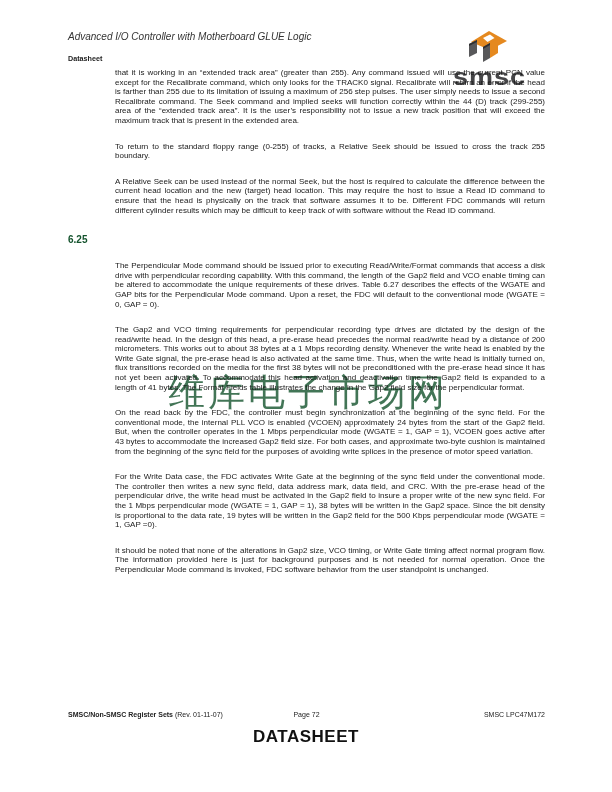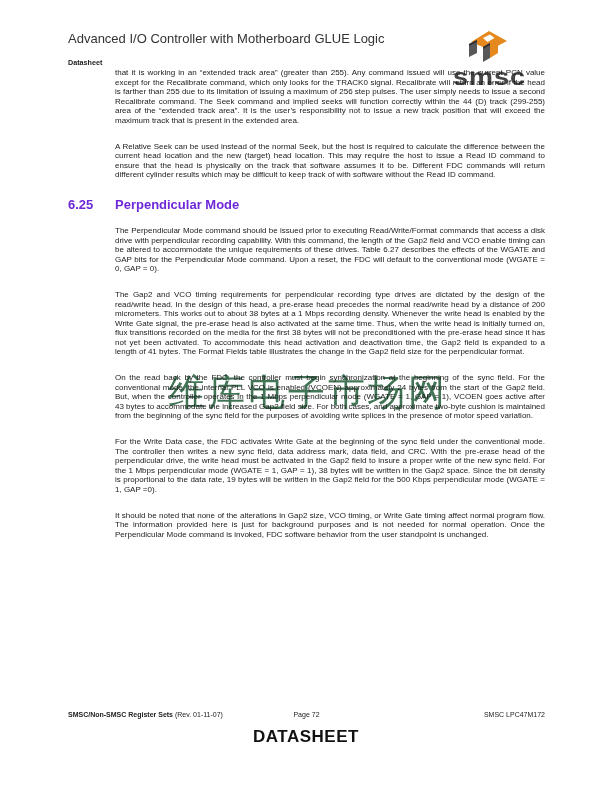--- a/index.html
+++ b/index.html
@@ -6,40 +6,40 @@
   .page{
     position:relative;
     width:612px;height:792px;
     background:#ffffff;
     font-family:"Liberation Sans",sans-serif;
     color:#1a1a1a;
     overflow:hidden;
   }
   
   .hdr-left{position:absolute;top:31px;left:68px;}
-  .hdr-line1{font-size:13px;color:#333;}
+  .hdr-line1{font-size:10px;color:#333;font-style:italic;}
   .hdr-line2{font-size:7.2px;font-weight:bold;color:#222;margin-top:12px;}
   .logo{position:absolute;top:28px;right:86px;display:flex;align-items:center;flex-direction:column;}
   .logo svg{display:block;margin-right:7px;}
   .logo-text{
     font-size:27px;font-weight:bold;color:#454547;
     letter-spacing:1px;line-height:1;
     font-family:"Liberation Sans",sans-serif;
     transform:scaleY(0.92);
   }
   .logo-tm{font-size:6px;color:#454547;vertical-align:top;margin-top:-10px;margin-left:1px;}
   
   .content{
     position:absolute;top:68px;left:115px;width:430px;
     font-size:8px;line-height:9.6px;text-align:justify;
   }
   .content p{margin:0 0 16px 0;}
   .sec{
     display:flex;margin:1px 0 13px -47px;
-    font-size:13px;font-weight:bold;color:#6d28d9;
+    font-size:10px;font-weight:bold;color:#14532d;
     line-height:17px;text-align:left;
   }
   .sec-num{width:47px;flex:0 0 47px;}
   
   .watermark{
     position:absolute;left:168px;top:368px;
     font-size:37px;letter-spacing:3px;
     color:#14532d;opacity:0.8;z-index:0;
     white-space:nowrap;
   }
@@ -80,25 +80,25 @@
       <polygon points="20,19 27,15 27,30 20,34" fill="#58585a"></polygon>
       <polygon points="20,19 27,15 27,17 20,21" fill="#2f2f31"></polygon>
       <polygon points="27,15 35,11 35,25 27,30" fill="#e5891f"></polygon>
     </svg>
     <span class="logo-text">smsc</span>
     <span class="logo-tm">™</span>
   </div>
 
   <div class="content">
     <p>that it is working in an “extended track area” (greater than 255). Any command issued will use the current PCN value except for the Recalibrate command, which only looks for the TRACK0 signal.  Recalibrate will return an error if the head is farther than 255 due to its limitation of issuing a maximum of 256 step pulses. The user simply needs to issue a second Recalibrate command.  The Seek command and implied seeks will function correctly within the 44 (D) track (299-255) area of the “extended track area”.  It is the user’s responsibility not to issue a new track position that will exceed the maximum track that is present in the extended area.</p>
+    <p>To return to the standard floppy range (0-255) of tracks, a Relative Seek should be issued to cross the track 255 boundary.</p>
     <p>A Relative Seek can be used instead of the normal Seek, but the host is required to calculate the difference between the current head location and the new (target) head location.  This may require the host to issue a Read ID command to ensure that the head is physically on the track that software assumes it to be.  Different FDC commands will return different cylinder results which may be difficult to keep track of with software without the Read ID command.</p>
 
     <h2 class="sec">
       <span class="sec-num">6.25</span>
-      <span class="sec-title">Perpendicular Mode</span>
     </h2>
 
     <p>The Perpendicular Mode command should be issued prior to executing Read/Write/Format commands that access a disk drive with perpendicular recording capability.  With this command, the length of the Gap2 field and VCO enable timing can be altered to accommodate the unique requirements of these drives. Table 6.27 describes the effects of the WGATE and GAP bits for the Perpendicular Mode command. Upon a reset, the FDC will default to the conventional mode (WGATE = 0, GAP = 0).</p>
     <p>The Gap2 and VCO timing requirements for perpendicular recording type drives are dictated by the design of the read/write head.  In the design of this head, a pre-erase head precedes the normal read/write head by a distance of 200 micrometers.   This works out to about 38 bytes at a 1 Mbps recording density. Whenever the write head is enabled by the Write Gate signal, the pre-erase head is also activated at the same time. Thus, when the write head is initially turned on, flux transitions recorded on the media for the first 38 bytes will not be preconditioned with the pre-erase head since it has not yet been activated.  To accommodate this head activation and deactivation time, the Gap2 field is expanded to a length of 41 bytes. The Format Fields table illustrates the change in the Gap2 field size for the perpendicular format.</p>
     <p>On the read back by the FDC, the controller must begin synchronization at the beginning of the sync field. For the conventional mode, the internal PLL VCO is enabled (VCOEN) approximately 24 bytes from the start of the Gap2 field.  But, when the controller operates in the 1 Mbps perpendicular mode (WGATE = 1, GAP = 1), VCOEN goes active after 43 bytes to accommodate the increased Gap2 field size.  For both cases, and approximate two-byte cushion is maintained from the beginning of the sync field for the purposes of avoiding write splices in the presence of motor speed variation.</p>
     <p>For the Write Data case, the FDC activates Write Gate at the beginning of the sync field under the conventional mode.  The controller then writes a new sync field, data address mark, data field, and CRC. With the pre-erase head of the perpendicular drive, the write head must be activated in the Gap2 field to insure a proper write of the new sync field.  For the 1 Mbps perpendicular mode (WGATE = 1, GAP = 1), 38 bytes will be written in the Gap2 space. Since the bit density is proportional to the data rate, 19 bytes will be written in the Gap2 field for the 500 Kbps perpendicular mode (WGATE = 1, GAP =0).</p>
     <p>It should be noted that none of the alterations in Gap2 size, VCO timing, or Write Gate timing affect normal program flow.  The information provided here is just for background purposes and is not needed for normal operation.  Once the Perpendicular Mode command is invoked, FDC software behavior from the user standpoint is unchanged.</p>
   </div>
 
   <div class="foot-row">

